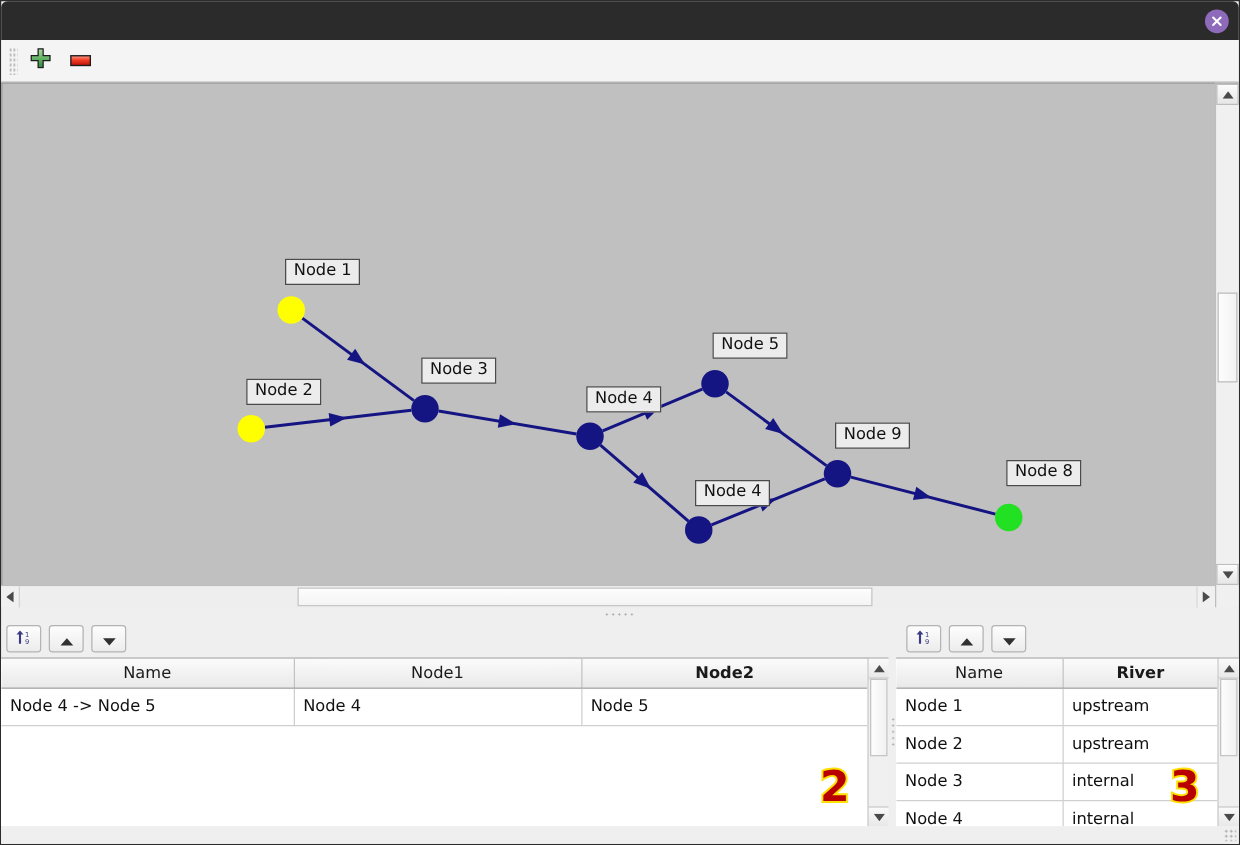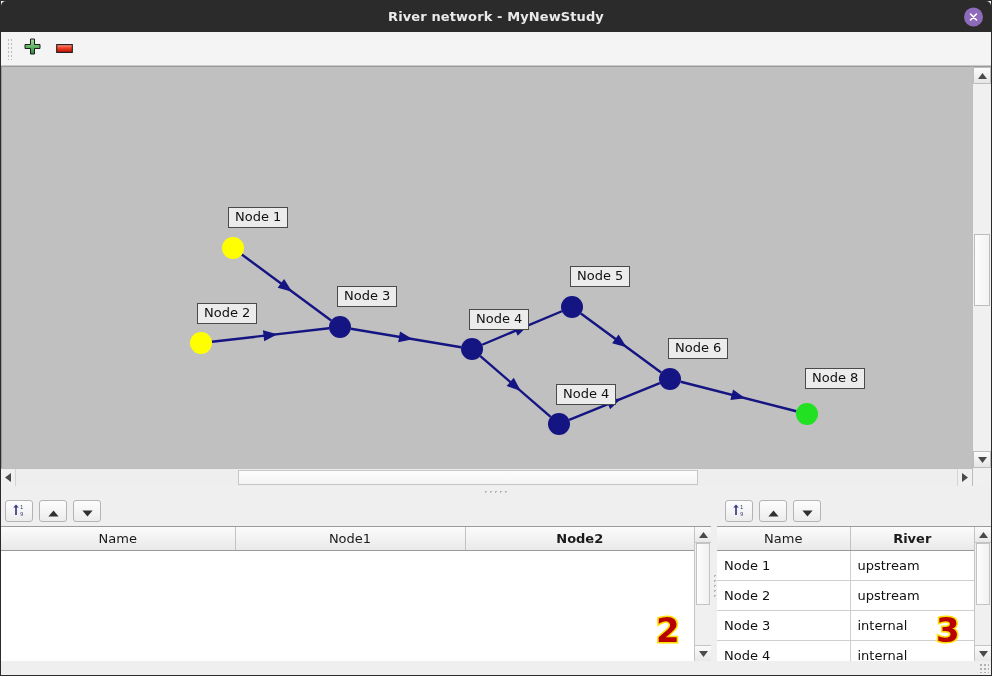--- a/index.html
+++ b/index.html
@@ -283,21 +283,20 @@
     background-image: radial-gradient(#b0b0b0 1px, transparent 1px);
     background-size: 4px 4px;
   }
 </style>
 </head>
 <body>
 
 <div class="window">
 
   <div class="titlebar">
-    <div class="titlebar-title">River network - MyNewStudy</div>
     <div class="close-btn">
       <svg width="11" height="11" viewBox="0 0 11 11">
         <path d="M2.5 2.5 L8.5 8.5 M8.5 2.5 L2.5 8.5" stroke="#ffffff" stroke-width="1.6" stroke-linecap="round"></path>
       </svg>
     </div>
   </div>
 
   <div class="toolbar">
     <div class="tb-grip"></div>
     <div class="tb-btn">
@@ -367,21 +366,21 @@
             <circle cx="805" cy="347" r="11" fill="#22e022"></circle>
           </g>
       </svg>
       <div id="label-layer">
           <div class="node-label" style="left: 226px; top: 140px;">Node 1</div>
           <div class="node-label" style="left: 195px; top: 236px;">Node 2</div>
           <div class="node-label" style="left: 335px; top: 219px;">Node 3</div>
           <div class="node-label" style="left: 467px; top: 242px;">Node 4</div>
           <div class="node-label" style="left: 568px; top: 199px;">Node 5</div>
           <div class="node-label" style="left: 554px; top: 317px;">Node 4</div>
-          <div class="node-label" style="left: 666px; top: 271px;">Node 6</div>
+          <div class="node-label" style="left: 666px; top: 271px;">Node 9</div>
           <div class="node-label" style="left: 803px; top: 301px;">Node 8</div>
         </div>
 
     </div>
 
     <div class="vscroll">
       <div class="sb-arrow">
         <svg width="9" height="6" viewBox="0 0 9 6">
             <path d="M4.5 0 L9 6 L0 6 Z" fill="#4a4a4a"></path>
           </svg>
@@ -459,20 +458,25 @@
                 <col>
               </colgroup>
             <thead>
                 <tr id="reaches-head">
                   <th>Name</th>
                   <th>Node1</th>
                   <th>Node2</th>
                 </tr>
               </thead>
             <tbody id="reaches-body">
+                <tr>
+                  <td>Node 4 -&gt; Node 5</td>
+                  <td>Node 4</td>
+                  <td>Node 5</td>
+                </tr>
               </tbody>
           </table>
         </div>
         <div class="tbl-vscroll">
           <div class="tbl-arrow">
             <svg width="9" height="6" viewBox="0 0 9 6">
                 <path d="M4.5 0 L9 6 L0 6 Z" fill="#4a4a4a"></path>
               </svg>
           </div>
           <div class="tbl-track">

